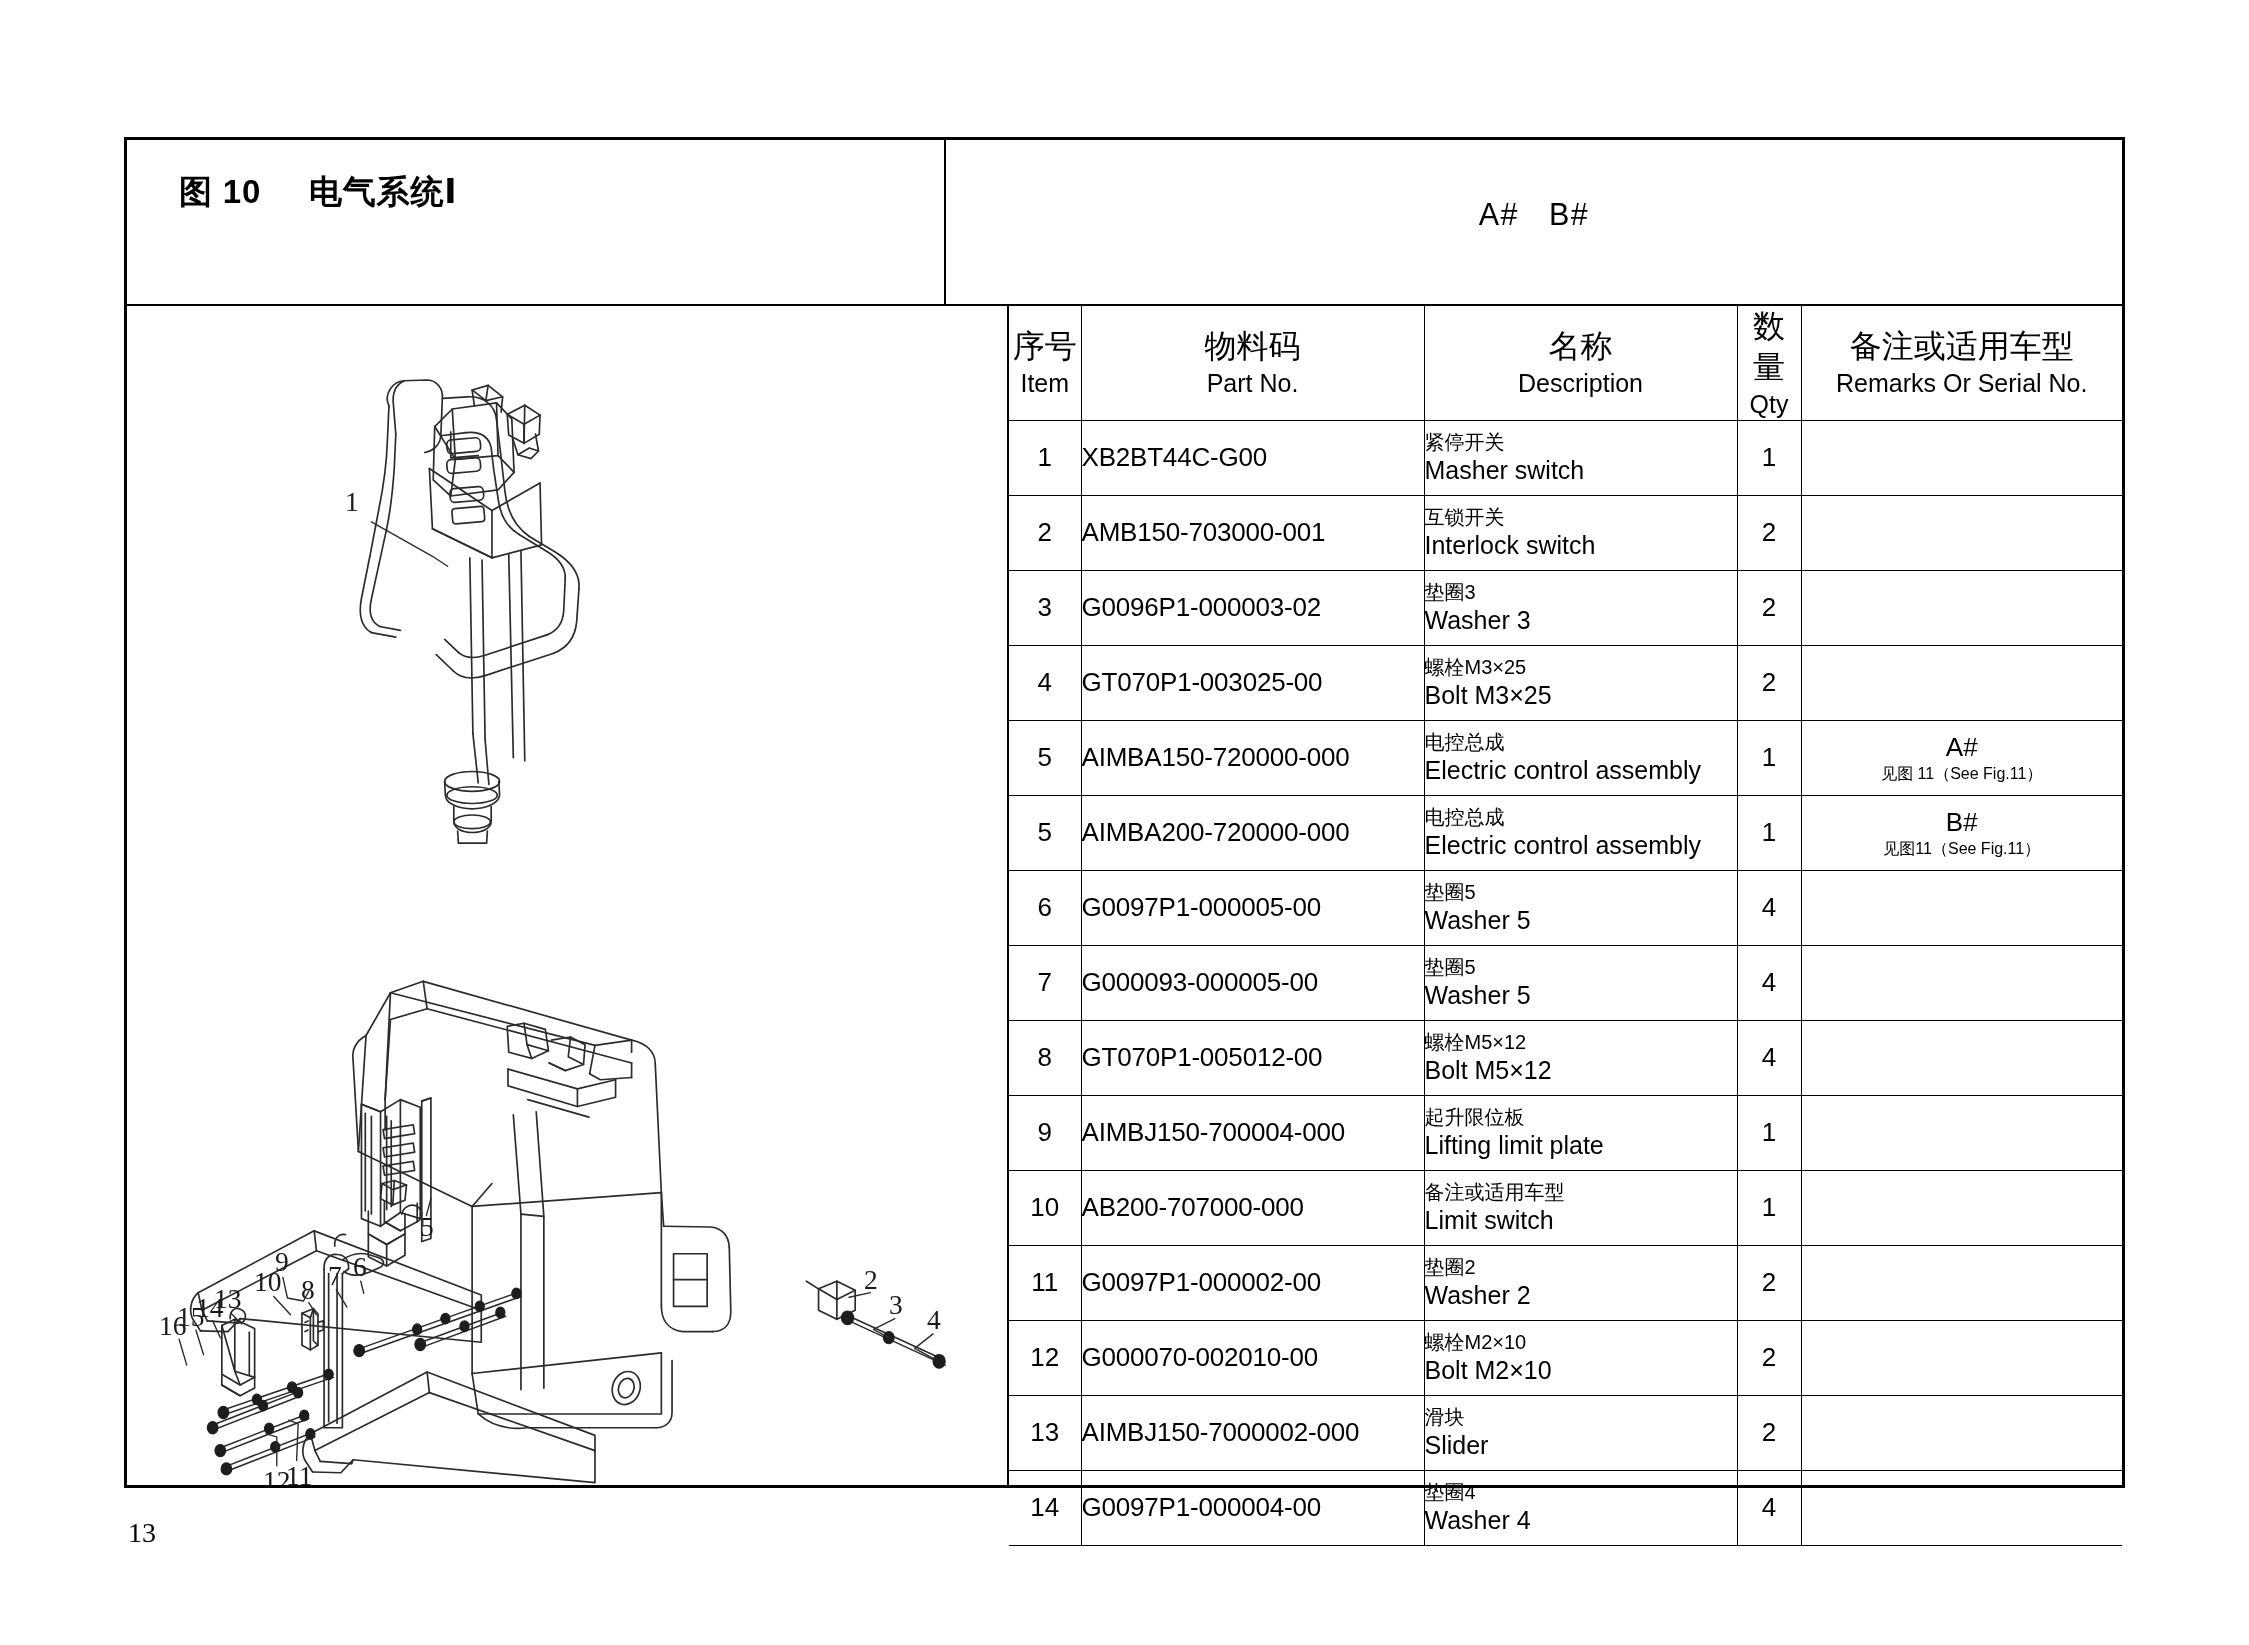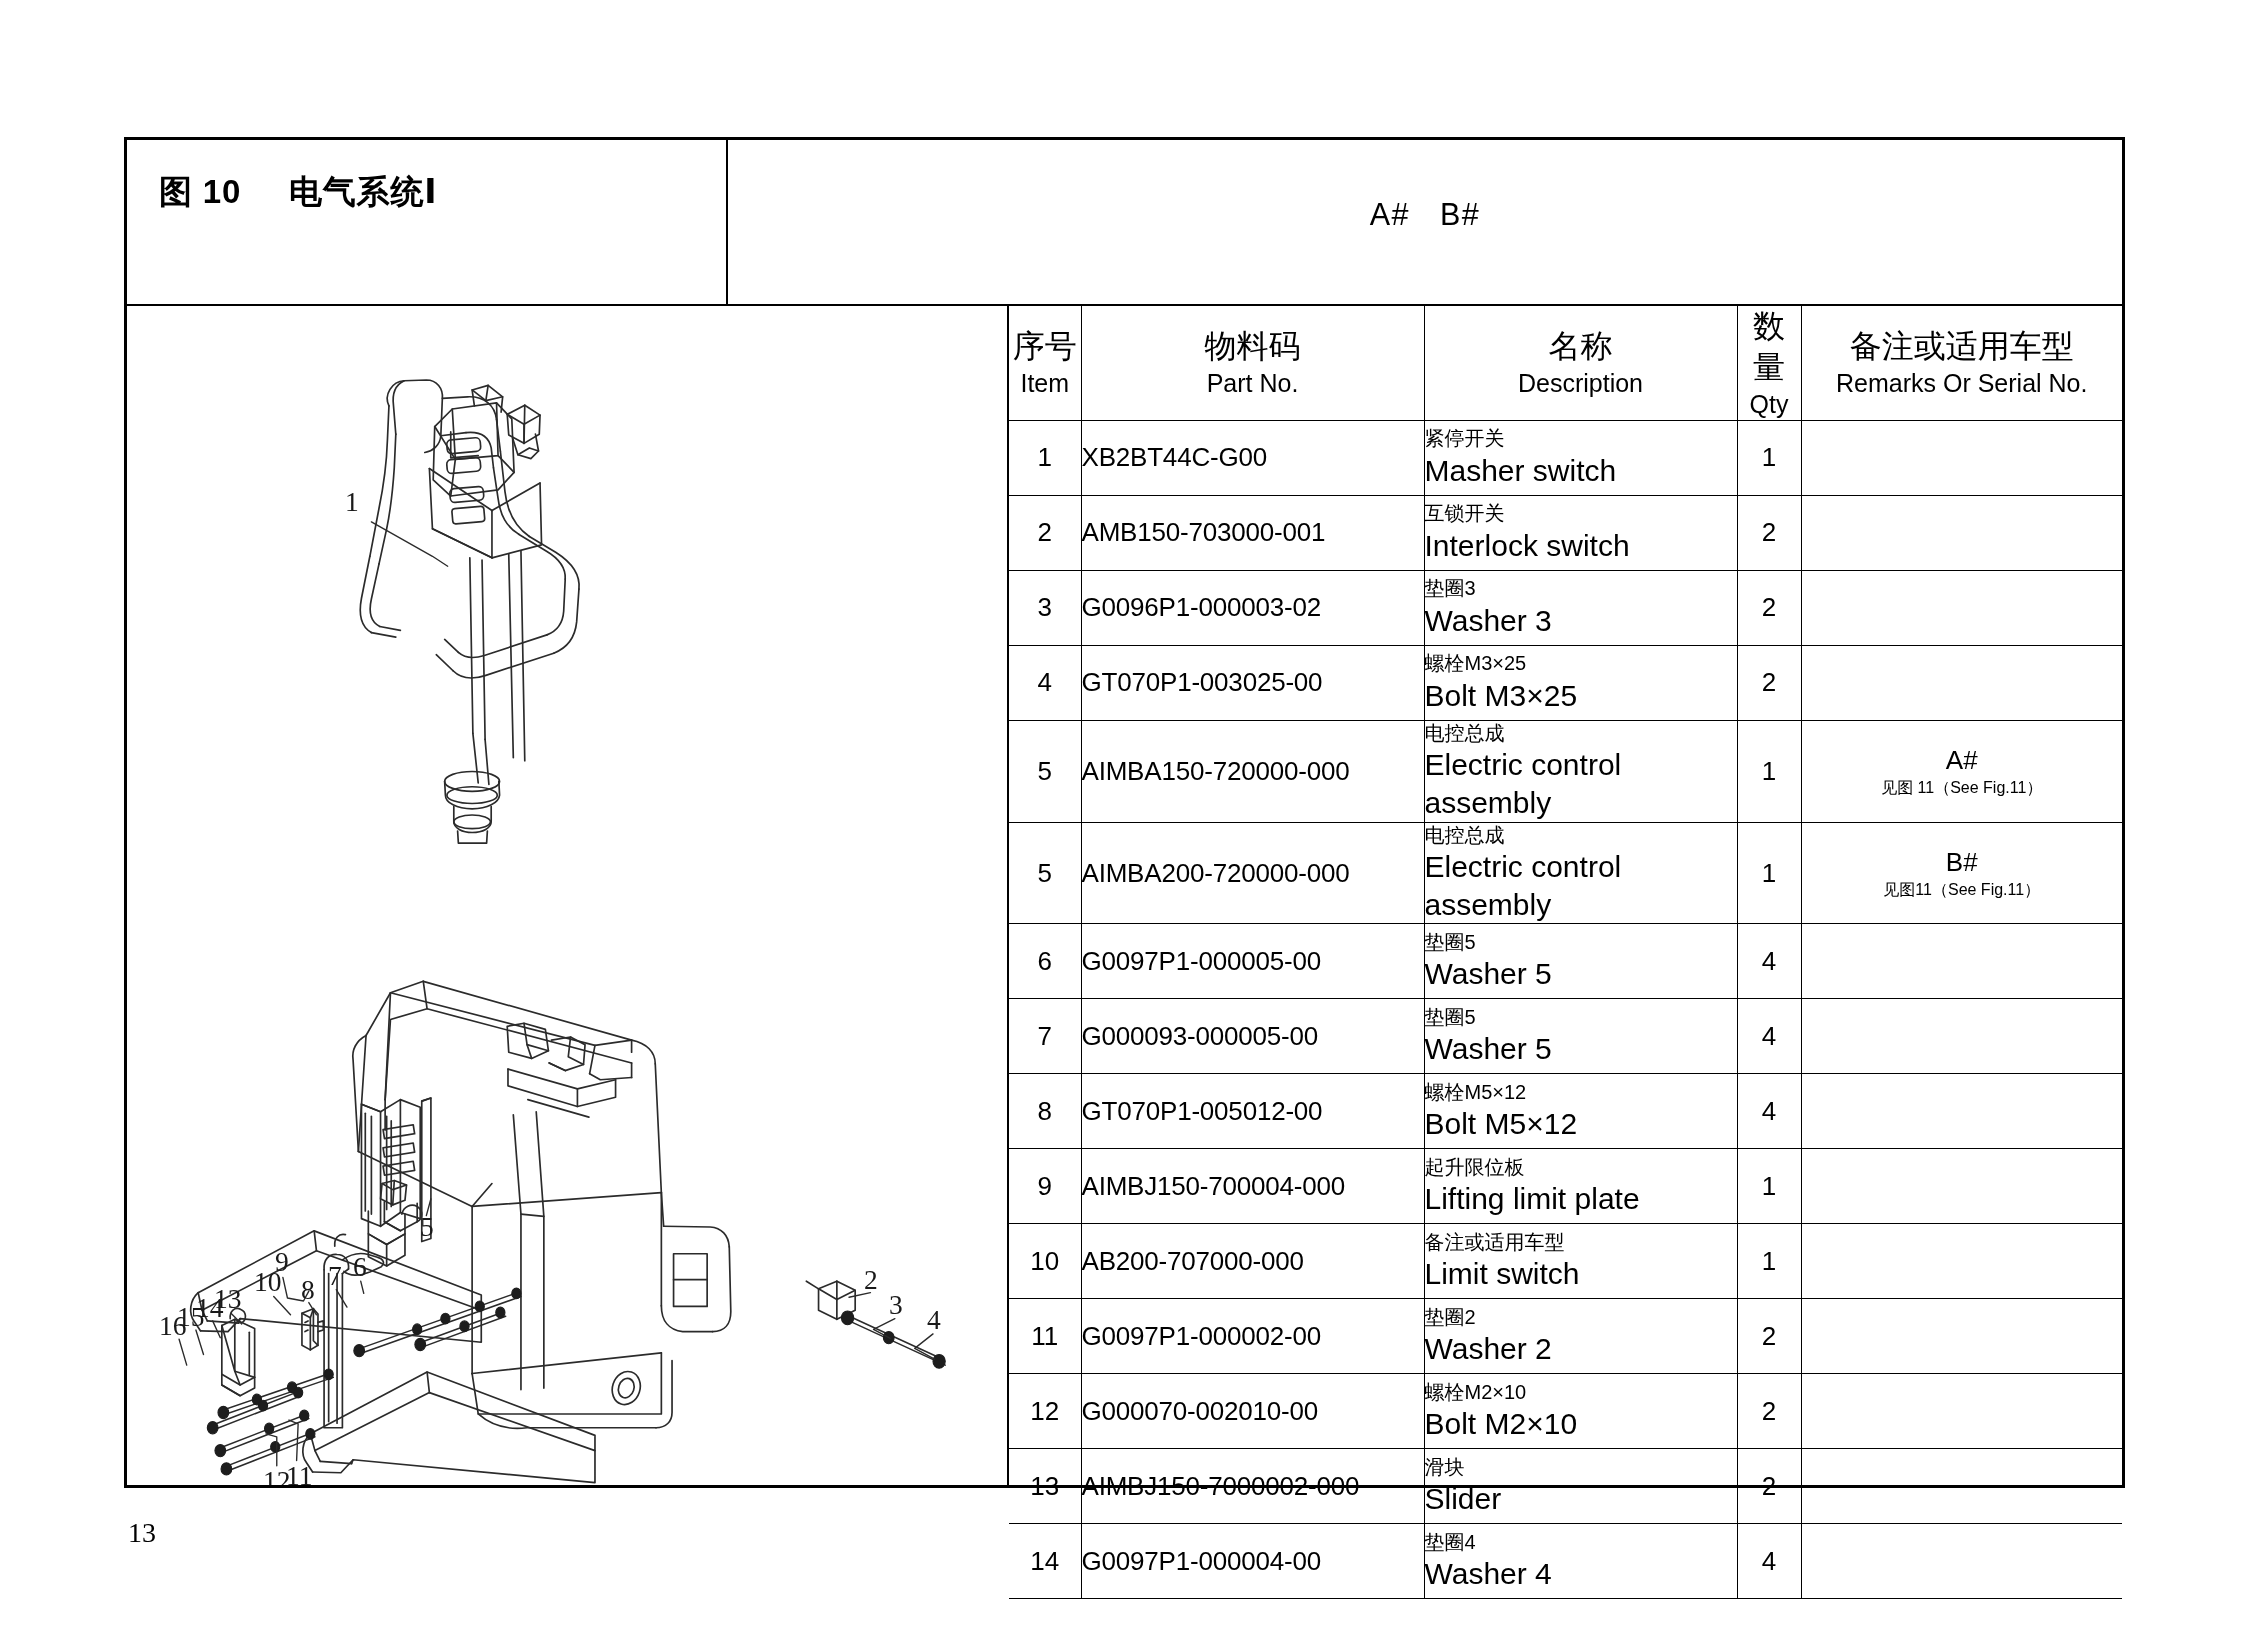--- a/index.html
+++ b/index.html
@@ -39,24 +39,24 @@
   #title-band {
     position: absolute;
     left: 0; top: 0;
     width: 100%;
     height: 166px;
     border-bottom: 2.3px solid #000;
     box-sizing: border-box;
     display: flex;
   }
   #title-left {
-    width: 601px;
+    width: 819px;
     border-right: 2.3px solid #000;
     box-sizing: border-box;
-    padding: 29px 0 0 32px;
+    padding: 29px 0 0 52px;
   }
   #title-right {
     flex: 1;
     display: flex;
     align-items: center;
     justify-content: center;
     padding-bottom: 16px;
   }
   .title-line {
     display: flex;
@@ -138,21 +138,21 @@
     font-size: 26px;
     padding-left: 9.2px;
     letter-spacing: -0.2px;
   }
   td.c-desc {
     text-align: left;
     padding: 6.1px 0 6.1px 7.6px;
     line-height: 1.26;
   }
   .d-cn { font-size: 20px; display: block; }
-  .d-en { font-size: 30px; display: block; }
+  .d-en { font-size: 25px; display: block; }
   td.c-qty {
     text-align: center;
     font-size: 26px;
   }
   td.c-rem {
     text-align: center;
     line-height: 1.3;
     padding: 4.6px 3.1px;
   }
   .r-top { font-size: 26px; display: block; }

